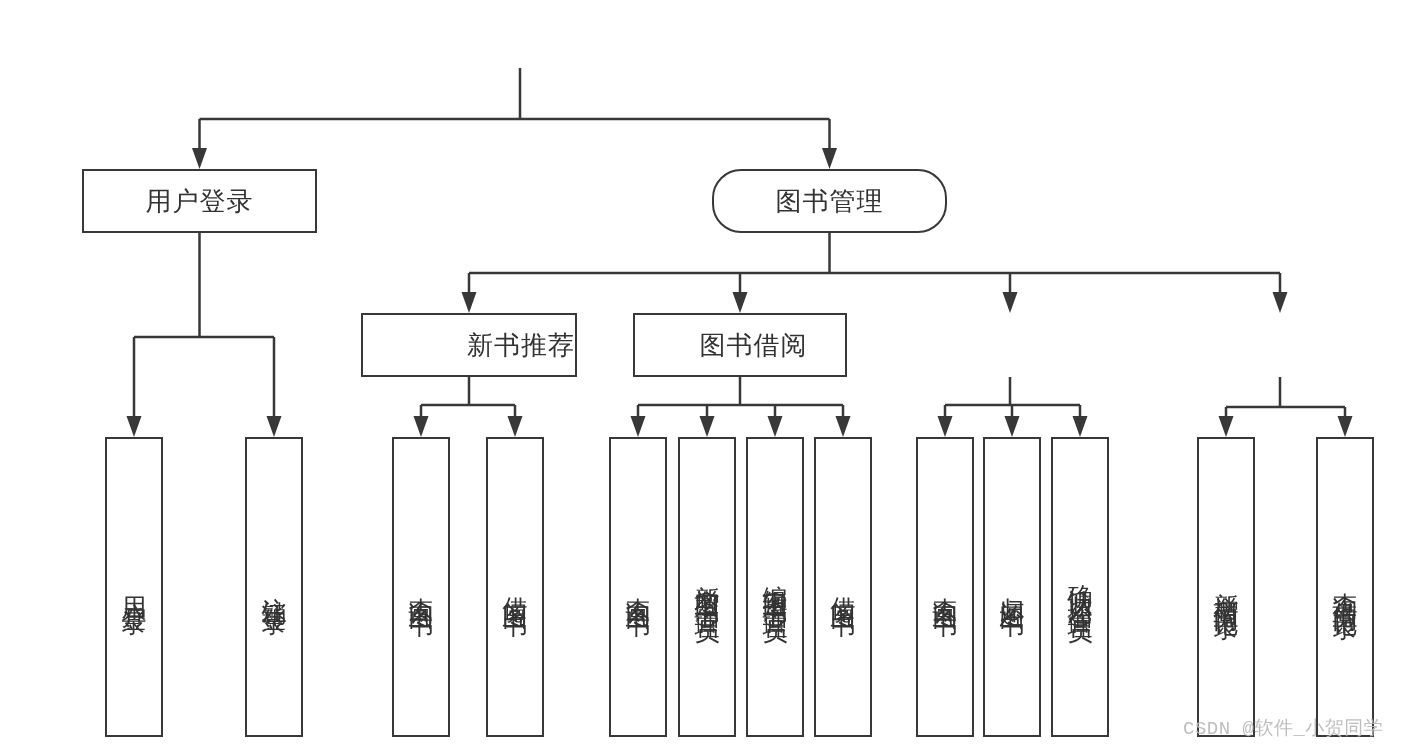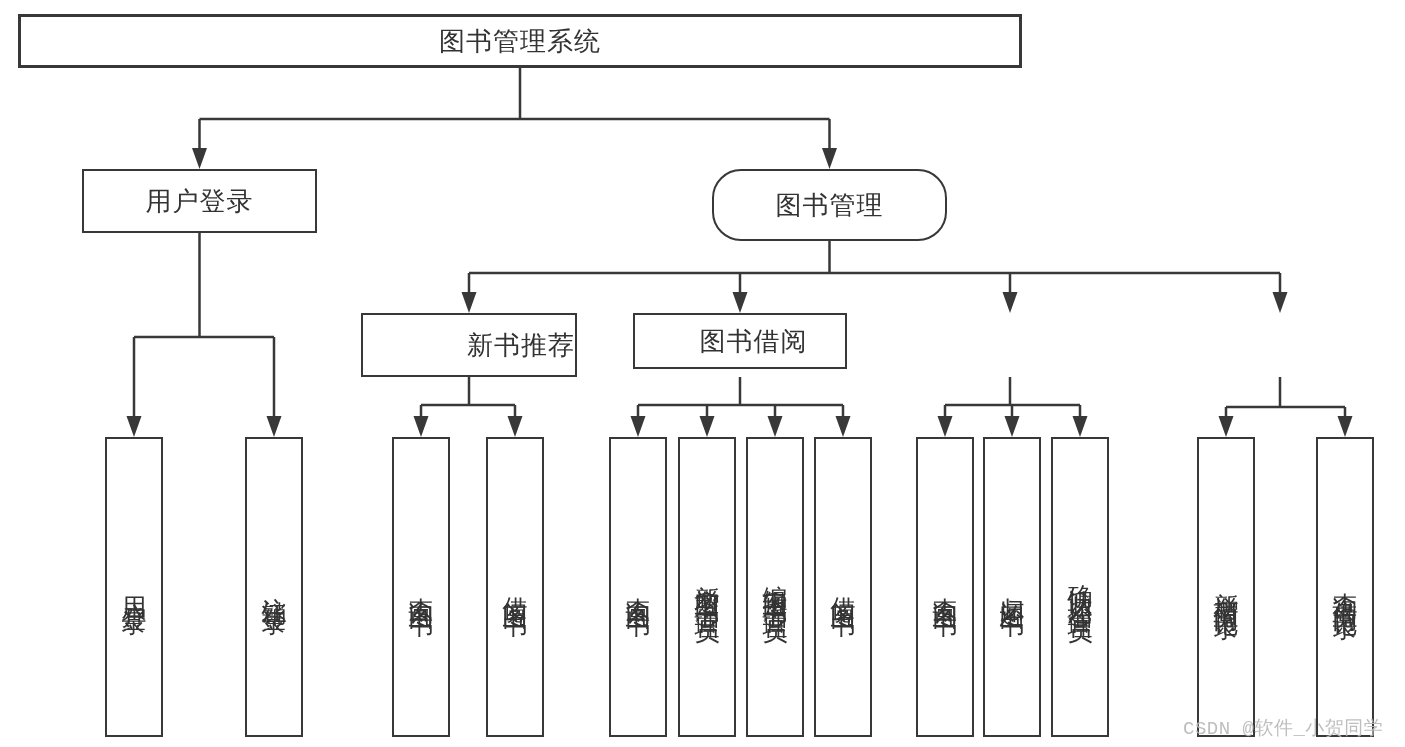--- a/index.html
+++ b/index.html
@@ -86,35 +86,32 @@
       <polygon points="767.5,416 782.5,416 775,437"></polygon>
       <polygon points="835.5,416 850.5,416 843,437"></polygon>
       <polygon points="937.5,416 952.5,416 945,437"></polygon>
       <polygon points="1004.5,416 1019.5,416 1012,437"></polygon>
       <polygon points="1072.5,416 1087.5,416 1080,437"></polygon>
       <polygon points="1218.5,416 1233.5,416 1226,437"></polygon>
       <polygon points="1337.5,416 1352.5,416 1345,437"></polygon>
     </g>
   </svg>
 
-  <div class="node root" style="left:18px; top:14px; width:1004px; height:54px;">
-    <span>图书管理系统</span>
-  </div>
 
   <div class="node" style="left:82px; top:169px; width:235px; height:64px;">
     <span>用户登录</span>
   </div>
-  <div class="node" style="left:712px; top:169px; width:235px; height:72px;border-radius:29px;">
+  <div class="node" style="left:712px; top:169px; width:235px; height:64px;border-radius:29px;">
     <span>图书管理</span>
   </div>
 
   <div class="node" style="left:361px; top:313px; width:216px; height:64px;justify-content:flex-end;">
     <span>新书推荐</span>
   </div>
-  <div class="node" style="left:633px; top:313px; width:214px; height:56px;padding-left:27px;">
+  <div class="node" style="left:633px; top:313px; width:214px; height:64px;padding-left:27px;">
     <span>图书借阅</span>
   </div>
 
   <div class="node leaf" style="left:105px;">
     <span class="vtext">用户登录</span>
   </div>
   <div class="node leaf" style="left:245px;">
     <span class="vtext">注销登录</span>
   </div>
   <div class="node leaf" style="left:392px;">

